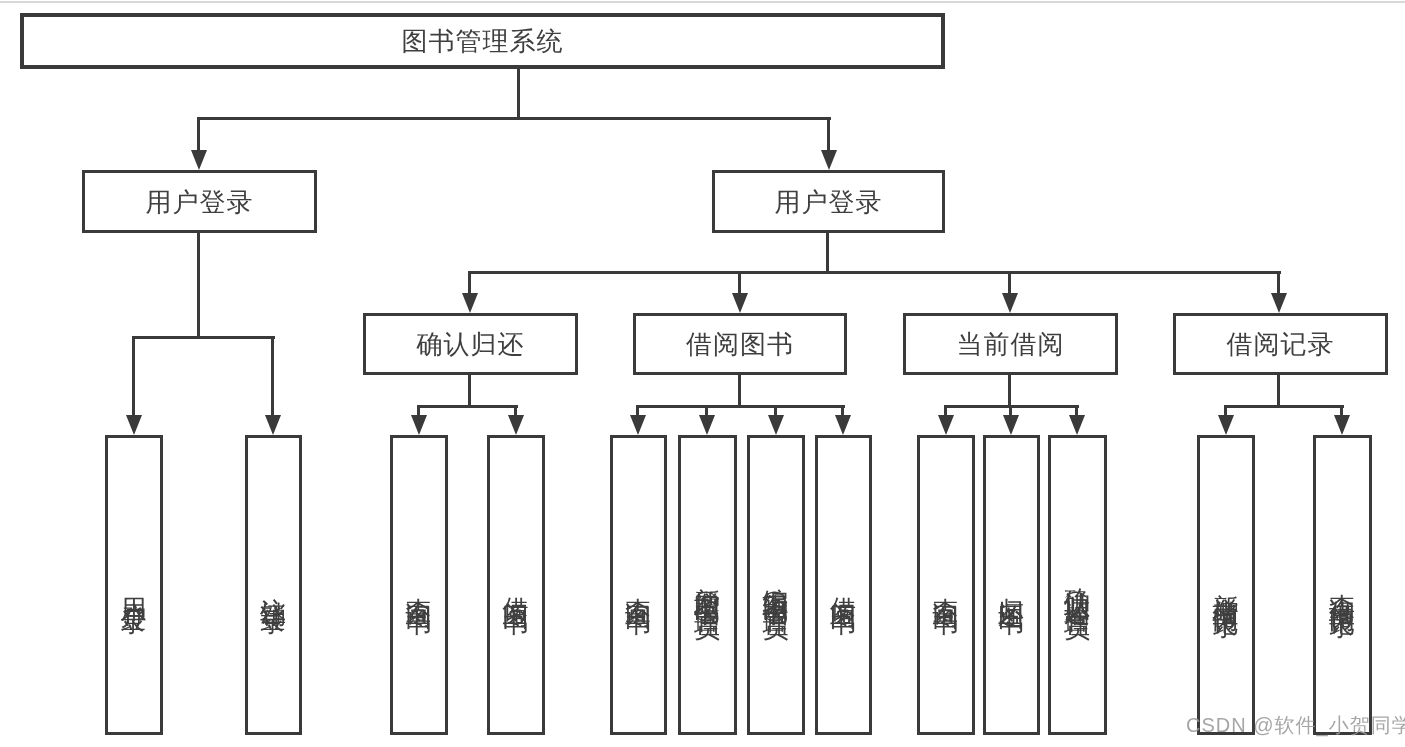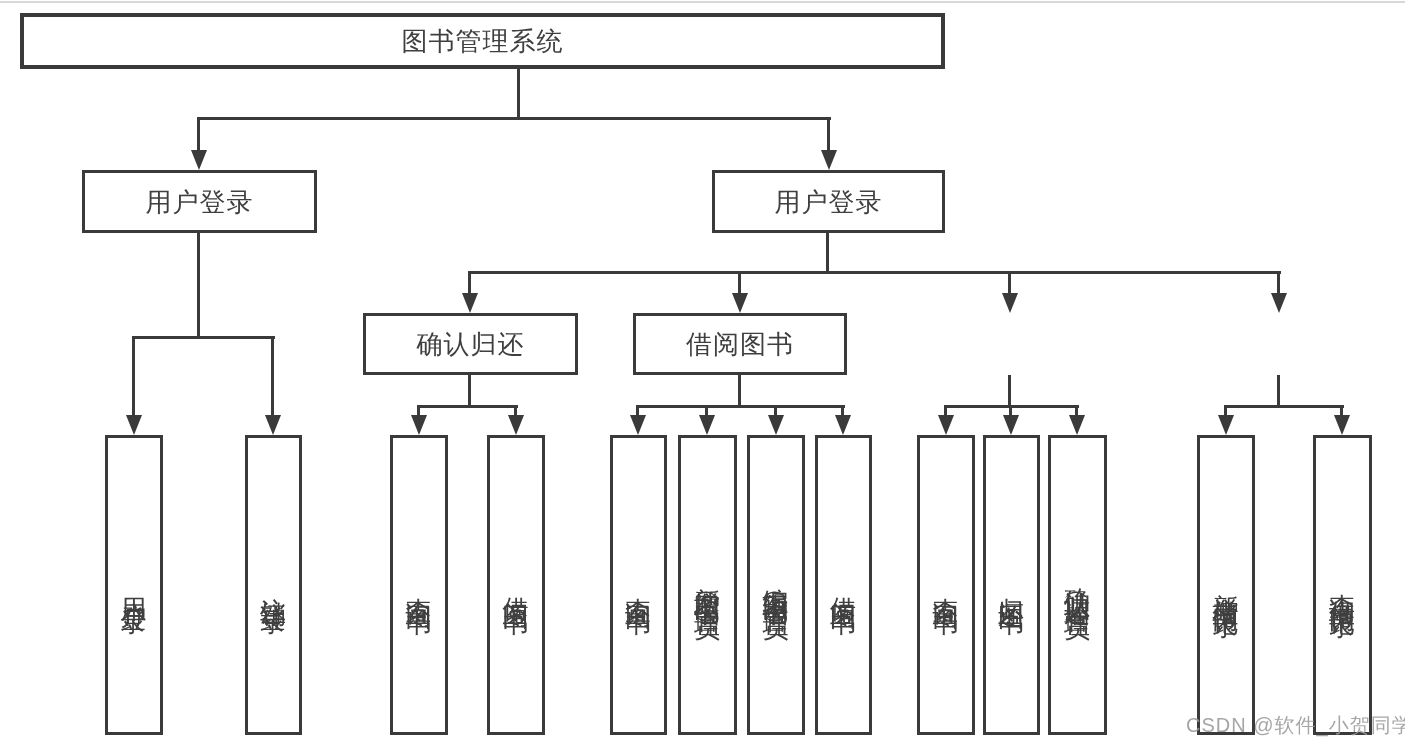--- a/index.html
+++ b/index.html
@@ -96,20 +96,26 @@
   <div class="node" style="left:712px;top:170px;width:233px;height:63px">
     <span>用户登录</span>
   </div>
 
   <div class="node" style="left:363px;top:313px;width:215px;height:62px">
     <span>确认归还</span>
   </div>
   <div class="node" style="left:633px;top:313px;width:214px;height:62px">
     <span>借阅图书</span>
   </div>
+  <div class="node" style="left:903px;top:313px;width:215px;height:62px">
+    <span>当前借阅</span>
+  </div>
+  <div class="node" style="left:1173px;top:313px;width:215px;height:62px">
+    <span>借阅记录</span>
+  </div>
 
   <div class="node vnode" style="left:105px;top:435px;width:58px;height:300px">
     <span>用户登录</span>
   </div>
   <div class="node vnode" style="left:245px;top:435px;width:57px;height:300px">
     <span>注销登录</span>
   </div>
 
   <div class="node vnode" style="left:390px;top:435px;width:58px;height:300px">
     <span>查询图书</span>

